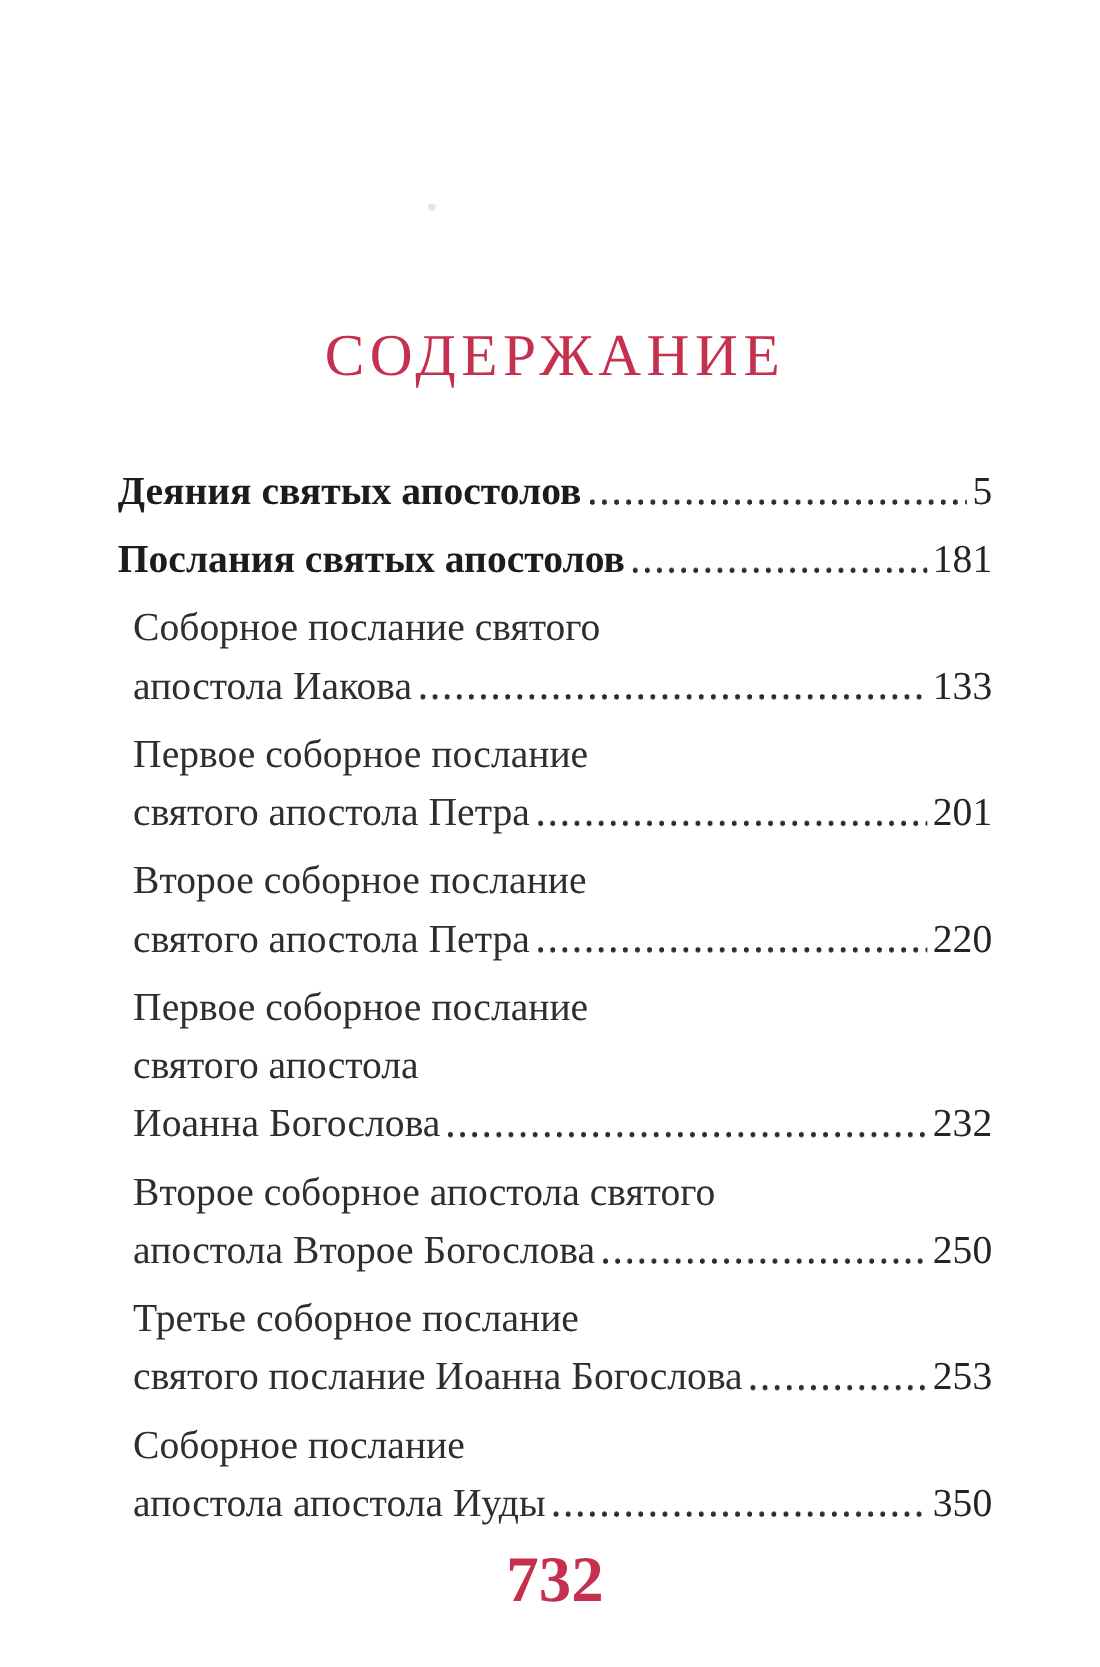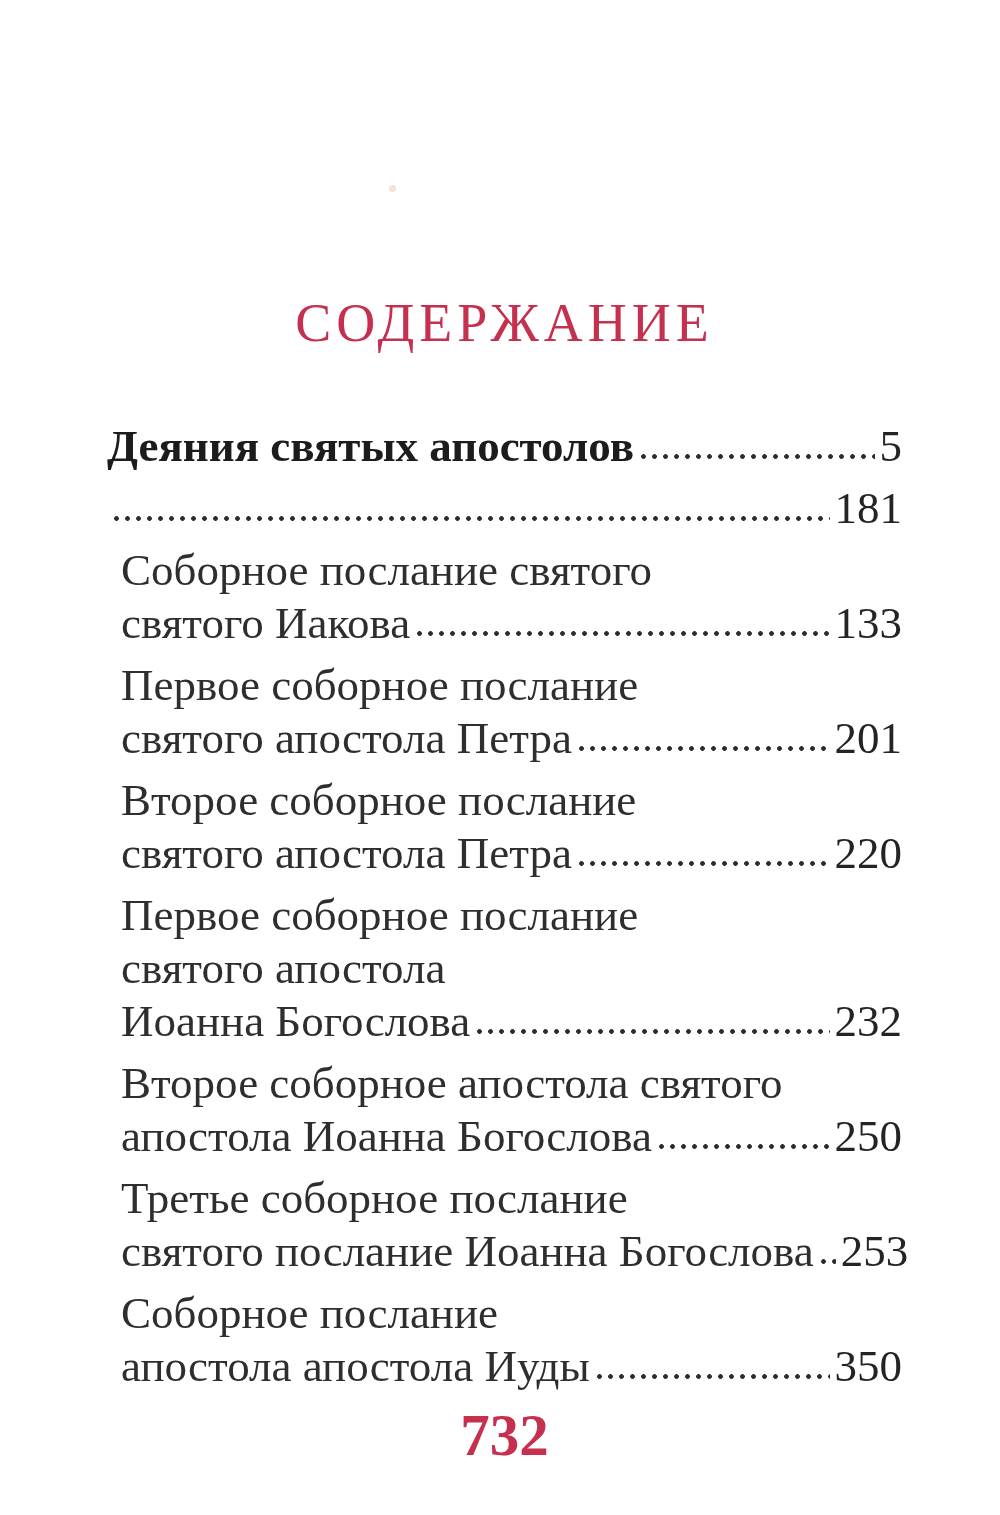--- a/index.html
+++ b/index.html
@@ -25,21 +25,21 @@
     letter-spacing: 5px;
     font-weight: 400;
     margin: 0 0 70px 0;
     white-space: nowrap;
   }
   .toc-list {
     margin: 0;
     padding: 0;
   }
   .toc-entry {
-    font-size: 45px;
+    font-size: 36px;
     line-height: 53px;
     margin: 0 0 9px 0;
     padding-left: 14px;
     color: #2e2e2e;
   }
   .toc-entry.bold {
     font-weight: 700;
     padding-left: 0;
     color: #1c1c1c;
   }
@@ -105,31 +105,32 @@
             <span class="toc-text">Деяния святых апостолов</span>
             <span class="leader"></span>
             <span class="toc-page-num">5</span>
           </div>
         </div>
   </div>
 
   <div class="toc-entry bold">
     <div class="lines">
           <div class="toc-line-last">
+            <span class="toc-text">Послания святых апостолов</span>
             <span class="leader"></span>
             <span class="toc-page-num">181</span>
           </div>
         </div>
   </div>
 
   <div class="toc-entry">
     <div class="lines">
           <div class="toc-text-line">Соборное послание святого</div>
           <div class="toc-line-last">
-            <span class="toc-text">святого Иакова</span>
+            <span class="toc-text">апостола Иакова</span>
             <span class="leader"></span>
             <span class="toc-page-num">133</span>
           </div>
         </div>
   </div>
 
   <div class="toc-entry">
     <div class="lines">
           <div class="toc-text-line">Первое соборное послание</div>
           <div class="toc-line-last">
@@ -160,21 +161,21 @@
             <span class="leader"></span>
             <span class="toc-page-num">232</span>
           </div>
         </div>
   </div>
 
   <div class="toc-entry">
     <div class="lines">
           <div class="toc-text-line">Второе соборное апостола святого</div>
           <div class="toc-line-last">
-            <span class="toc-text">апостола Иоанна Богослова</span>
+            <span class="toc-text">апостола Второе Богослова</span>
             <span class="leader"></span>
             <span class="toc-page-num">250</span>
           </div>
         </div>
   </div>
 
   <div class="toc-entry">
     <div class="lines">
           <div class="toc-text-line">Третье соборное послание</div>
           <div class="toc-line-last">

